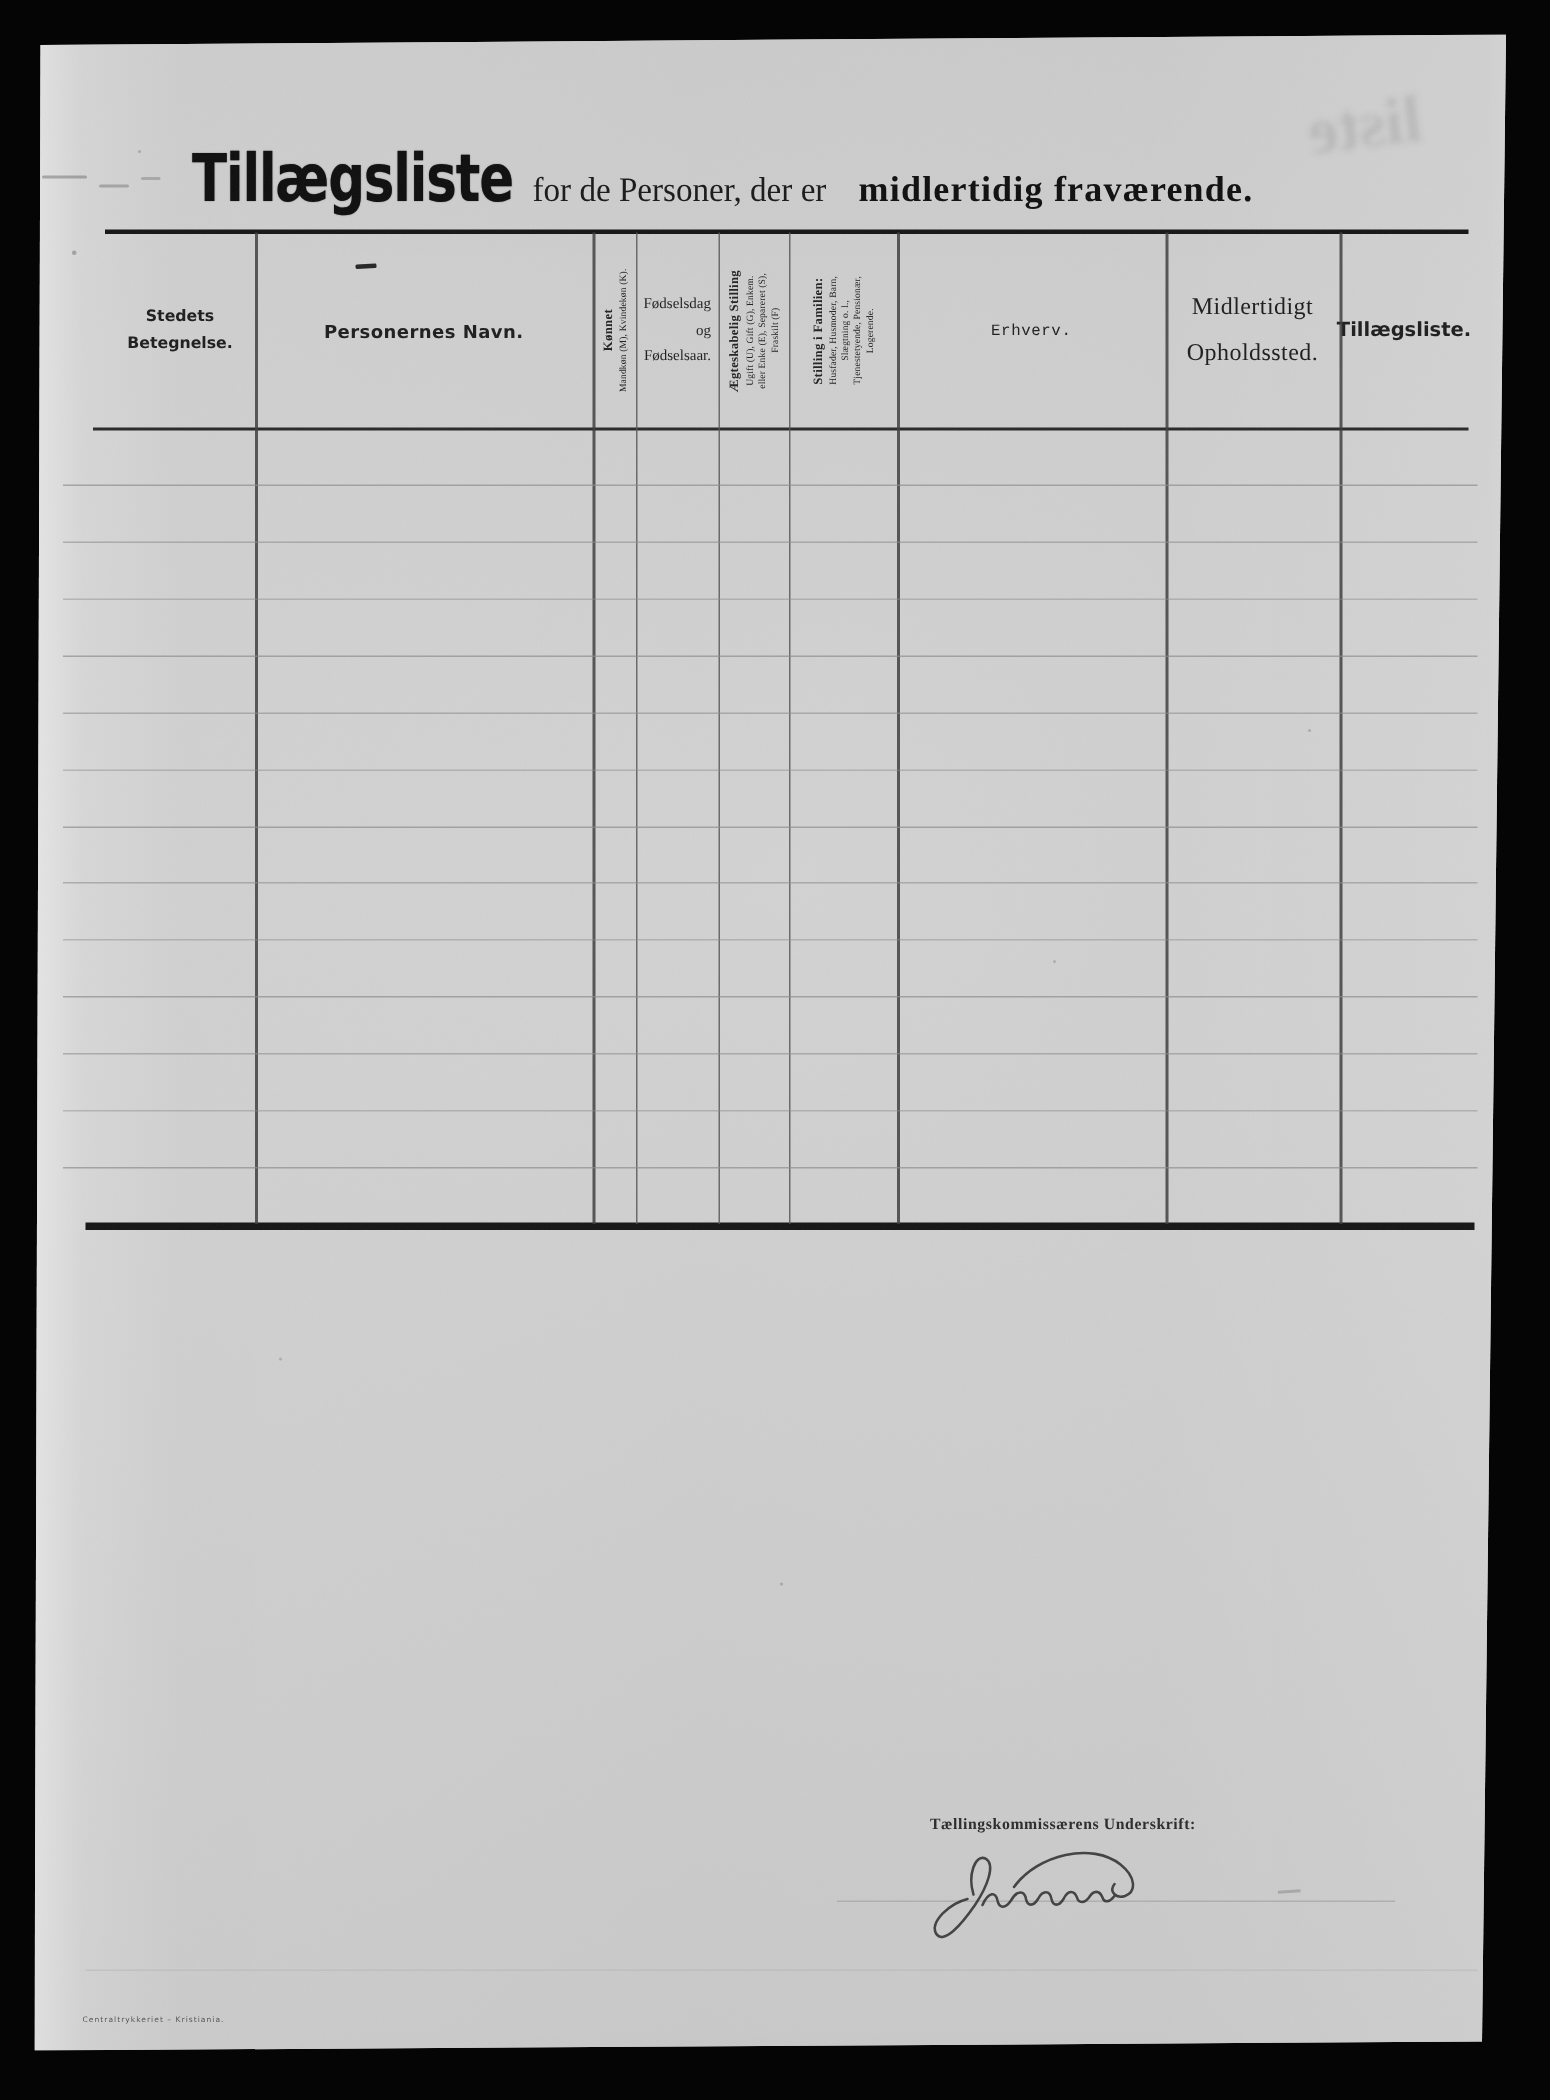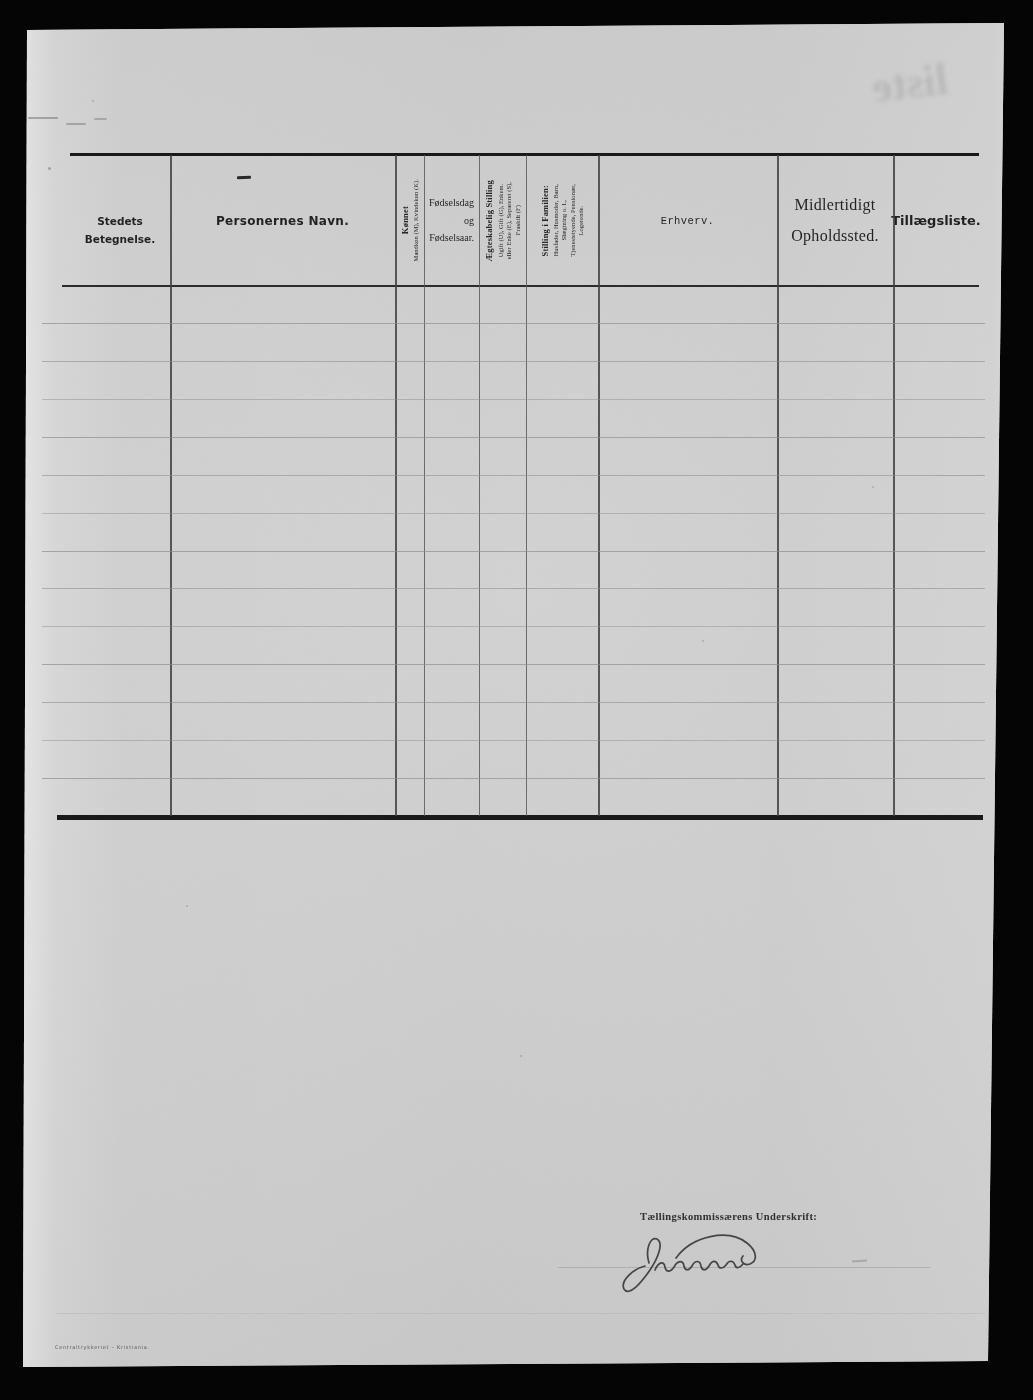--- a/index.html
+++ b/index.html
@@ -43,21 +43,21 @@
   .hcell-erhverv .hl{font-size:10.5px;letter-spacing:.4px;font-family:Liberation Mono, monospace;}
   .hcell-midlertidigt-opholdssted .hl{font-size:16px;line-height:1.9;letter-spacing:.3px;}
 
   .vwrap{display:flex;flex-direction:row;align-items:center;justify-content:center;height:100%;}
   .vhead,.vsub{writing-mode:vertical-rl;transform:rotate(180deg);white-space:pre-line;
                text-align:center;line-height:1.3;color:#222;}
   .vhead{font-weight:bold;font-size:8.5px;letter-spacing:.2px;margin:0 1px;}
   .vsub{font-size:6.4px;letter-spacing:.1px;}
 
   
-  .sig-label{position:absolute;left:640px;top:1211px;font-size:10.5px;font-weight:bold;
+  .sig-label{position:absolute;left:620px;top:1211px;font-size:10.5px;font-weight:bold;
              letter-spacing:.4px;color:#2c2c2c;}
   .sig-line{position:absolute;left:558px;top:1267px;width:372px;height:1px;background:#9f9f9f;opacity:.65;}
   .sig-dash{position:absolute;left:852px;top:1260px;width:15px;height:2px;background:#8a8a8a;opacity:.55;
             transform:rotate(-4deg);}
   .signature-svg{position:absolute;left:560px;top:1222px;}
 
   .crease{position:absolute;left:57px;top:1313px;width:928px;height:1px;background:#b3b3b3;opacity:.5;}
   .imprint{position:absolute;left:55px;top:1344px;font-family:"DejaVu Sans",sans-serif;font-size:5px;
            letter-spacing:.7px;color:#3f3f3f;filter:blur(.45px);opacity:.85;white-space:nowrap;}
   .bleed{position:absolute;left:872px;top:58px;font-weight:bold;font-size:44px;color:#9c9c9c;opacity:.42;
@@ -73,29 +73,34 @@
 
 <div class="screen">
   <div class="paper">
 
     <div class="bleed">liste</div>
 
     <div class="mark" style="left:28px;top:117px;width:30px;height:2px;opacity:.45"></div>
     <div class="mark" style="left:66px;top:123px;width:20px;height:2px;opacity:.4"></div>
     <div class="mark" style="left:94px;top:118px;width:13px;height:2px;opacity:.35"></div>
 
+    <div class="title-row">
+      <span class="title-main">Tillægsliste</span>
+      <span class="title-mid">for de Personer, der er</span>
+      <span class="title-bold">midlertidig fraværende.</span>
+    </div>
 
     <div class="hline" style="left:70px;top:153px;width:909px;height:3px"></div>
     <div class="hline" style="left:62px;top:285px;width:917px;height:2px;opacity:.9"></div>
     <div class="hline" style="left:57px;top:815px;width:926px;height:5px"></div>
 
     <div class="navn-dash"></div>
 
     <div id="table-header">
-        <div class="hcell hcell-stedets-betegnelse" style="left: 70px; width: 100px; margin-top: 10px;">
+        <div class="hcell hcell-stedets-betegnelse" style="left: 70px; width: 100px;">
           <div class="hl">Stedets
 Betegnelse.</div>
         </div>
         <div class="hcell hcell-personernes-navn" style="left: 170px; width: 225px;">
           <div class="hl">Personernes Navn.</div>
         </div>
         <div class="hcell hcell-koennet" style="left: 395px; width: 29px;">
           <div class="vwrap">
             <div class="vhead">Kønnet</div>
             <div class="vsub">Mandkøn (M), Kvindekøn (K).</div>

